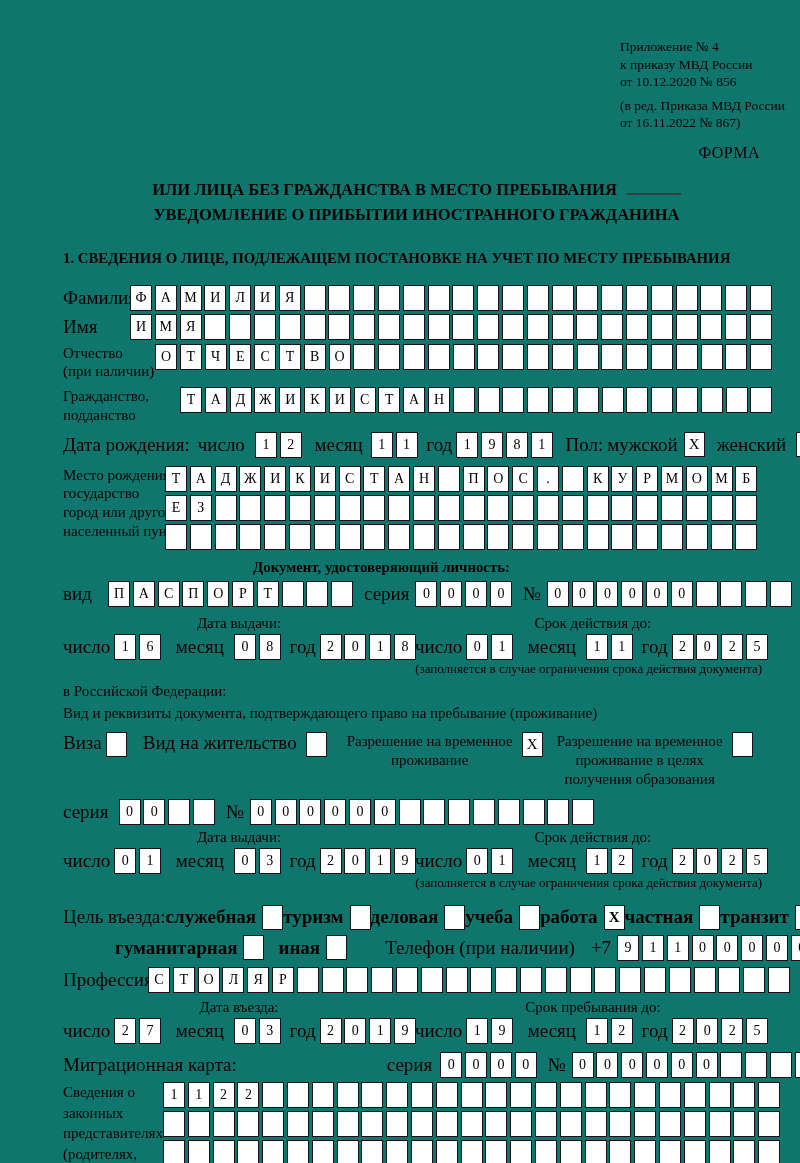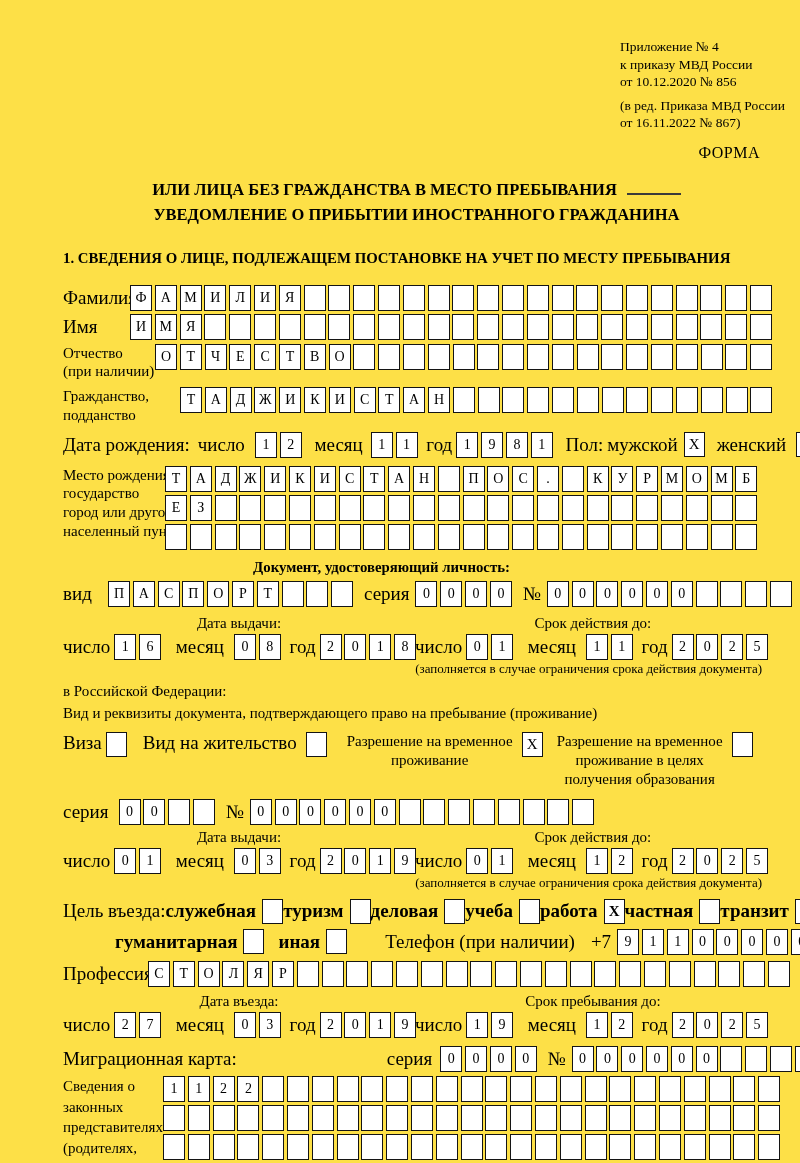--- a/index.html
+++ b/index.html
@@ -1,18 +1,18 @@
 <!DOCTYPE html>
 <html><head>
 <meta charset="utf-8">
 <style>
   html,body{margin:0;padding:0;background:#888;}
   *{box-sizing:border-box;}
   .page{
-    width:800px;height:1163px;background:#fde047;color:#000;
+    width:800px;height:1163px;background:#0f766e;color:#000;
     font-family:"Liberation Serif","DejaVu Serif",serif;
     padding:38px 10px 10px 63px;overflow:hidden;position:relative;
     line-height:1.15;font-size:15px;
   }
   
   .appendix{margin-left:557px;font-size:13.5px;line-height:1.3;}
   .amend{margin-top:6px;}
   .forma{text-align:right;padding-right:30px;font-weight:normal;font-size:16px;margin-top:12px;letter-spacing:.5px;}
   .title{text-align:center;font-weight:bold;font-size:16.5px;line-height:1.5;margin-top:16px;padding-right:20px;}
   .blank{display:inline-block;width:54px;border-bottom:2px solid #3a3a3a;margin-left:10px;}
@@ -48,21 +48,21 @@
   .dfields{display:flex;align-items:center;white-space:nowrap;}
   .dnote{font-size:13px;text-align:right;padding-right:28px;margin-top:2px;margin-bottom:4px;}
   
   .intro{font-size:15px;margin-top:4px;line-height:1.45;}
   
   .vrow{display:flex;align-items:flex-start;margin-top:8px;margin-bottom:10px;}
   .vopt{display:flex;align-items:flex-start;flex:none;}
   .vlines{display:flex;flex-direction:column;text-align:center;font-size:15px;line-height:1.25;}
   .vopt .chk{margin-left:9px;}
   
-  .purp{display:flex;align-items:center;justify-content:space-between;padding-right:25px;margin-top:8px;}
+  .purp{display:flex;align-items:center;justify-content:space-between;padding-right:25px;margin-top:14px;}
   .pitem{display:inline-flex;align-items:center;flex:none;font-weight:bold;}
   .pitem .chk{margin-left:6px;}
   .ind52{margin-left:52px;}
   
   .reprow{display:flex;align-items:flex-start;margin-top:4px;}
   .replabel{width:100px;flex:none;font-size:15px;line-height:1.37;}
   .mt150{margin-left:150px;}
 </style>
 </head>
 <body>

